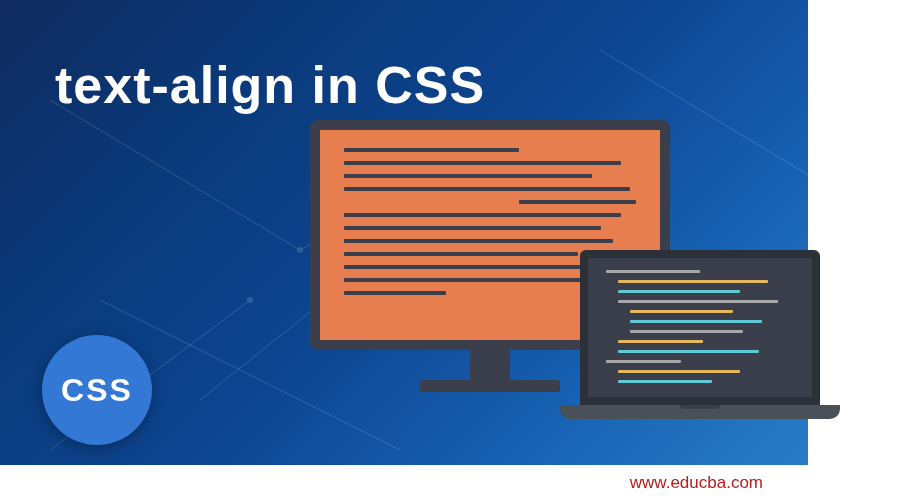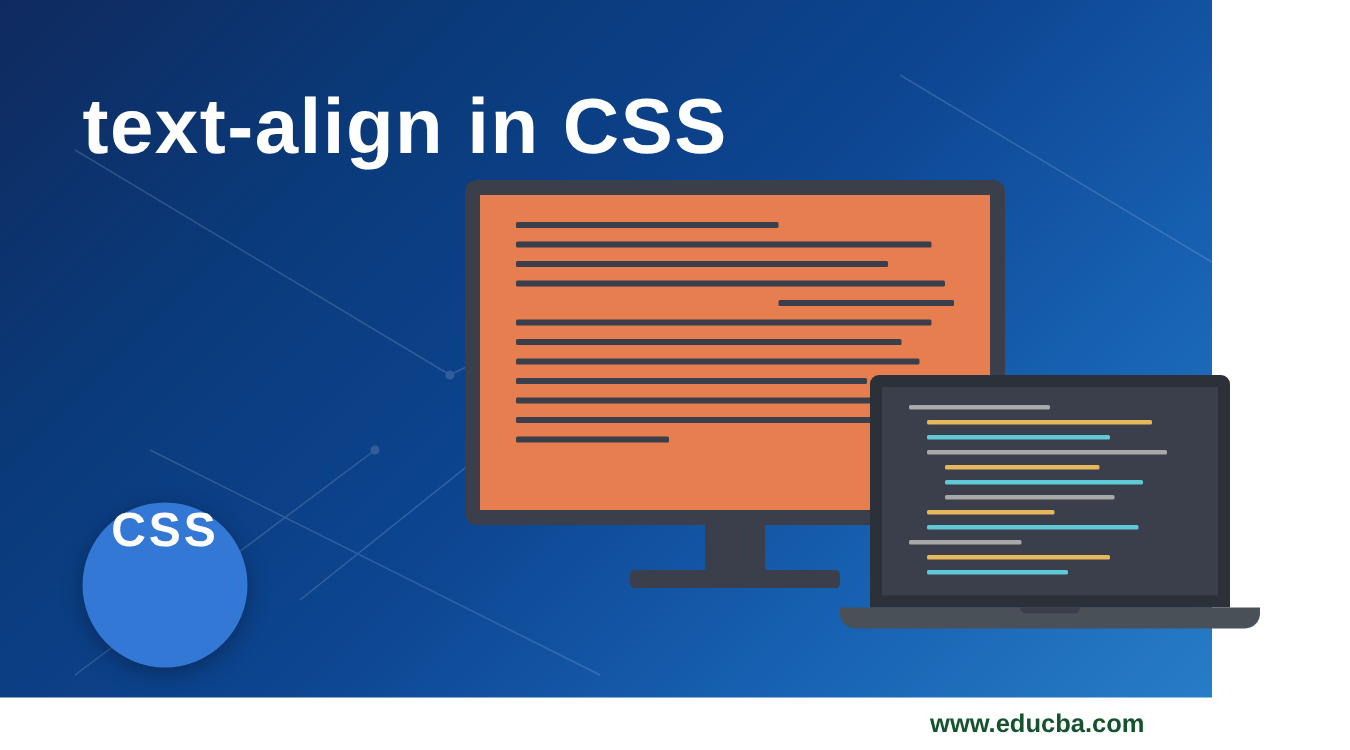--- a/index.html
+++ b/index.html
@@ -37,26 +37,27 @@
       left: 55px;
       color: #ffffff;
       font-size: 52px;
       font-weight: bold;
       letter-spacing: 1px;
     }
     
     .css-badge {
       position: absolute;
       bottom: 55px;
-      left: 55px;
+      left: 42px;
       width: 110px;
       height: 110px;
       background: #3478d6;
       border-radius: 50%;
       display: flex;
+      align-items: center;
       justify-content: center;
       box-shadow: 0 4px 15px rgba(0,0,0,0.3);
     }
     
     .css-badge-text {
       color: #ffffff;
       font-size: 32px;
       font-weight: bold;
       letter-spacing: 2px;
     }
@@ -176,23 +177,23 @@
       right: 0;
       height: 35px;
       background: #ffffff;
       display: flex;
       align-items: center;
       justify-content: flex-end;
       padding-right: 45px;
     }
     
     .website-url-text {
-      color: #14532d;
+      color: #b91c1c;
       font-size: 17px;
-      font-weight: 700;
+      font-weight: 400;
     }
   </style>
 </head>
 <body>
 
 <div class="banner">
 
   <svg class="network-lines">
     <line x1="50" y1="100" x2="300" y2="250" stroke="#ffffff" stroke-width="1"></line>
     <line x1="300" y1="250" x2="500" y2="150" stroke="#ffffff" stroke-width="1"></line>

